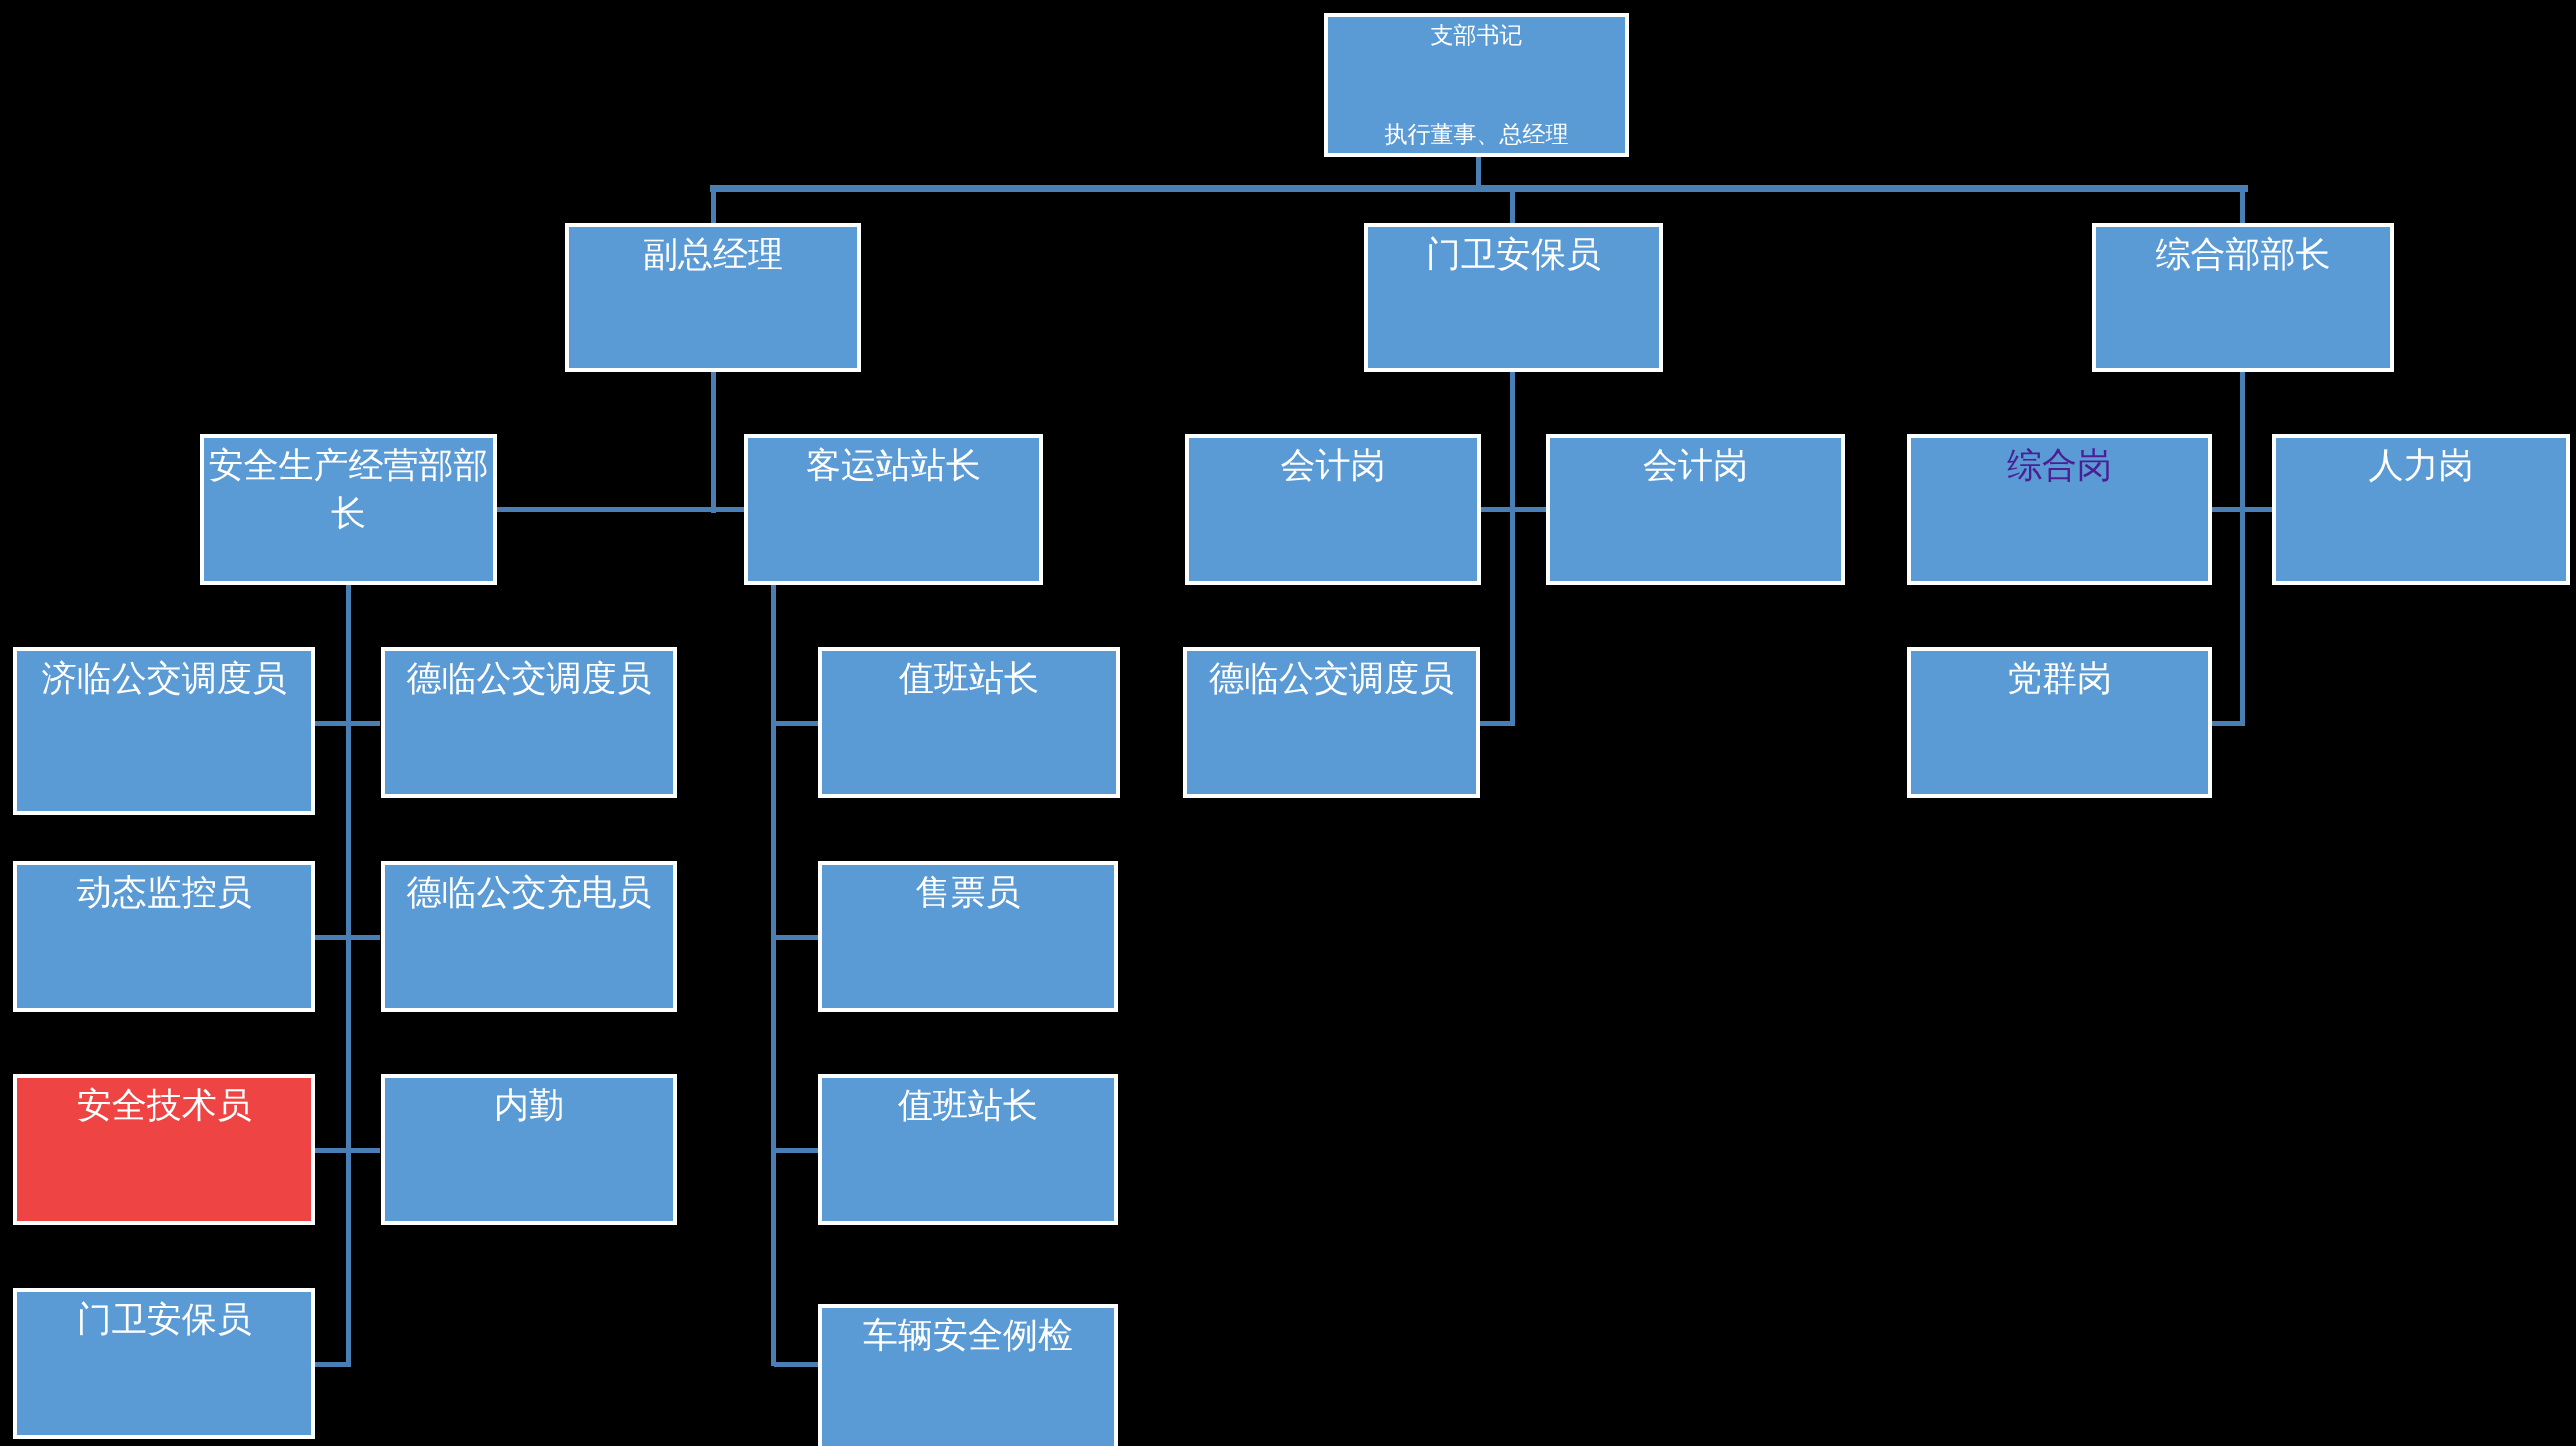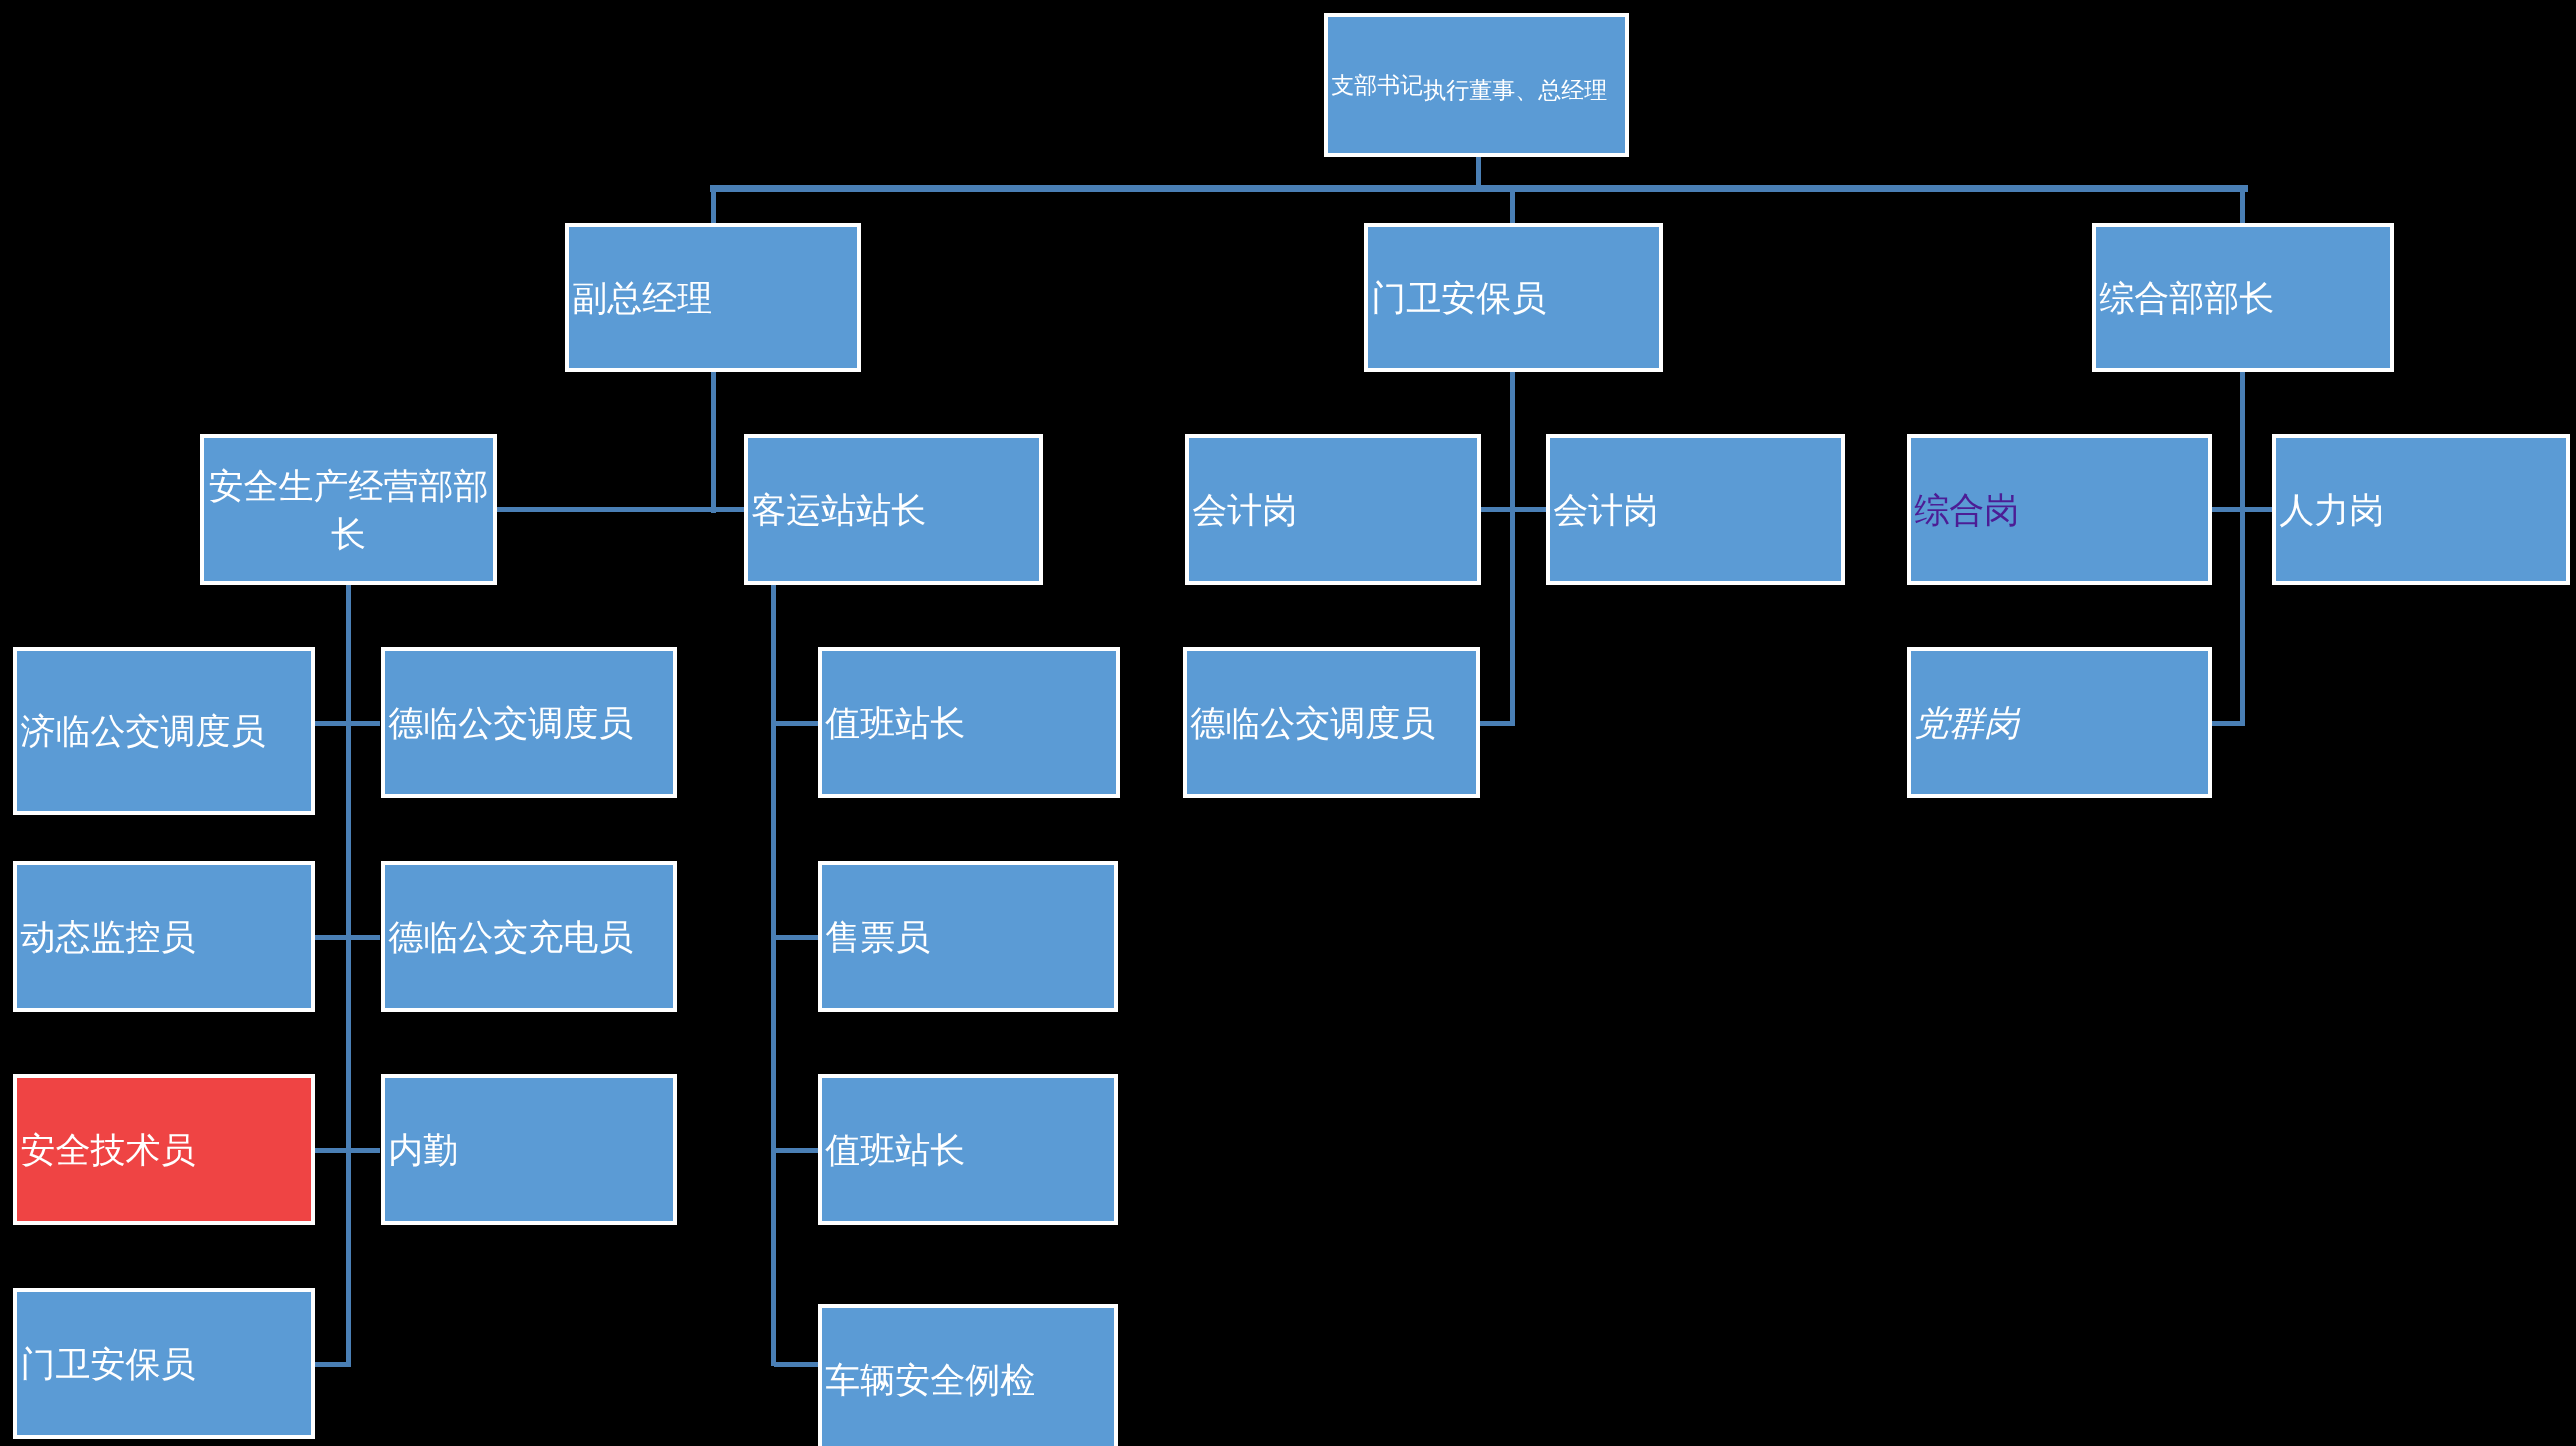--- a/index.html
+++ b/index.html
@@ -19,23 +19,23 @@
     position: absolute;
     background: #4A7FB5;
   }
   .node {
     position: absolute;
     box-sizing: border-box;
     background: #5B9BD5;
     border: 4.1px solid #FFFFFF;
     color: #FFFFFF;
     display: flex;
-    flex-direction: row;
+    flex-direction: column;
     align-items: center;
-    justify-content: flex-start;
+    justify-content: space-between;
     text-align: center;
     padding: 3.3px;
     line-height: 1.35;
     word-break: break-all;
   }
   .node .lbl { display: block; }
   .node .lbl2 { display: block; margin-top: 11.6px; }
 </style>
 </head>
 <body>
@@ -103,21 +103,21 @@
       </div>
       <div class="node" style="left: 381px; top: 647px; width: 296px; height: 151px; font-size: 35px; background: rgb(91, 155, 213); border-color: rgb(255, 255, 255); color: rgb(255, 255, 255);">
         <span class="lbl">德临公交调度员</span>
       </div>
       <div class="node" style="left: 818px; top: 647px; width: 302px; height: 151px; font-size: 35px; background: rgb(91, 155, 213); border-color: rgb(255, 255, 255); color: rgb(255, 255, 255);">
         <span class="lbl">值班站长</span>
       </div>
       <div class="node" style="left: 1183px; top: 647px; width: 297px; height: 151px; font-size: 35px; background: rgb(91, 155, 213); border-color: rgb(255, 255, 255); color: rgb(255, 255, 255);">
         <span class="lbl">德临公交调度员</span>
       </div>
-      <div class="node" style="left: 1907px; top: 647px; width: 305px; height: 151px; font-size: 35px; background: rgb(91, 155, 213); border-color: rgb(255, 255, 255); color: rgb(255, 255, 255); font-style: italic;">
+      <div class="node" style="left: 1907px; top: 647px; width: 305px; height: 151px; font-size: 35px; background: rgb(91, 155, 213); border-color: rgb(255, 255, 255); color: rgb(255, 255, 255);">
         <span class="lbl">党群岗</span>
       </div>
       <div class="node" style="left: 13.2px; top: 861px; width: 302px; height: 151px; font-size: 35px; background: rgb(91, 155, 213); border-color: rgb(255, 255, 255); color: rgb(255, 255, 255);">
         <span class="lbl">动态监控员</span>
       </div>
       <div class="node" style="left: 381px; top: 861px; width: 296px; height: 151px; font-size: 35px; background: rgb(91, 155, 213); border-color: rgb(255, 255, 255); color: rgb(255, 255, 255);">
         <span class="lbl">德临公交充电员</span>
       </div>
       <div class="node" style="left: 818px; top: 861px; width: 300px; height: 151px; font-size: 35px; background: rgb(91, 155, 213); border-color: rgb(255, 255, 255); color: rgb(255, 255, 255);">
         <span class="lbl">售票员</span>

